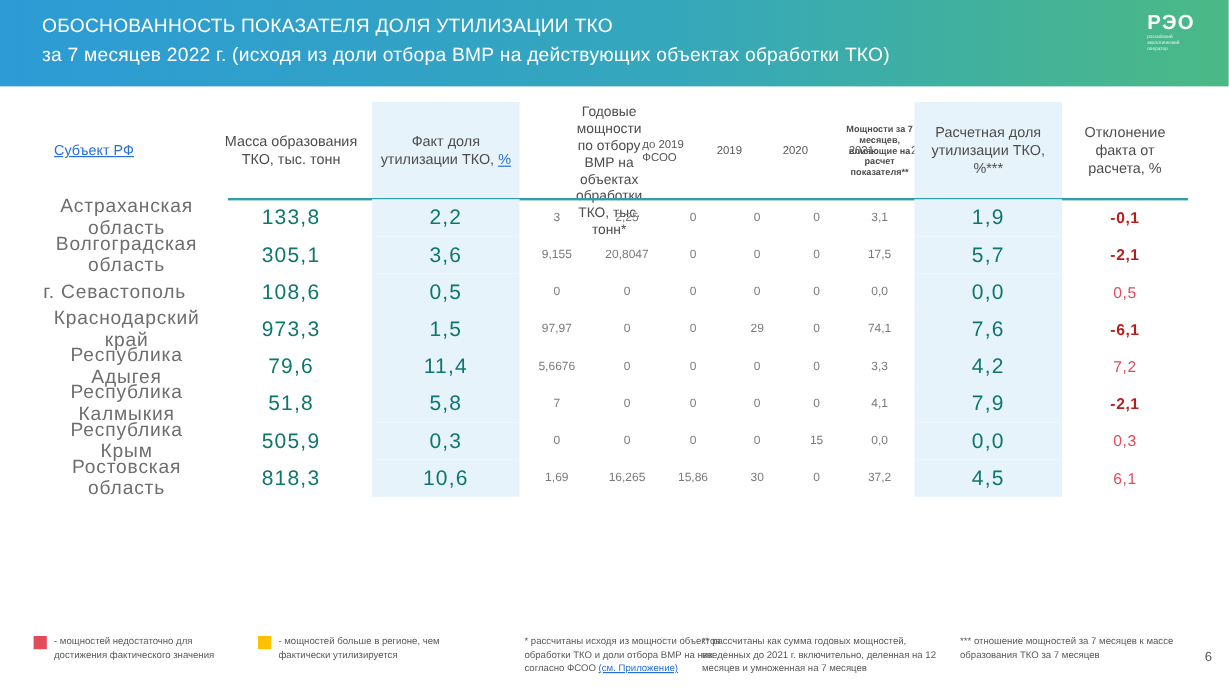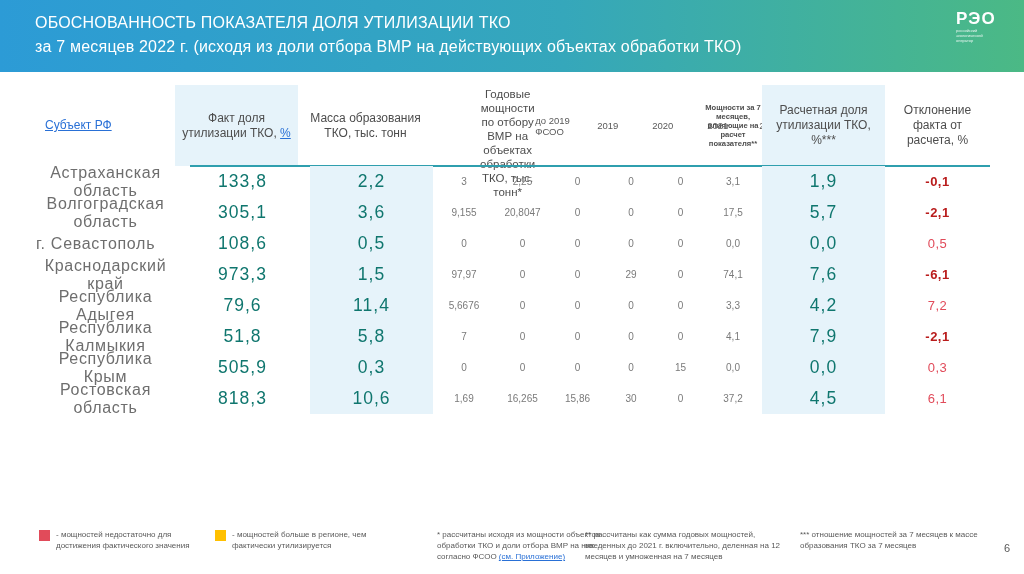--- a/index.html
+++ b/index.html
@@ -84,26 +84,26 @@
       <div class="logo-main">РЭО</div>
       <div class="logo-sub">российский экологический оператор</div>
     </div>
   </div>
 
   <div class="table">
     <div class="thead">
       <div class="hcell left c-subject">
         <span class="link">Субъект РФ</span>
       </div>
+      <div class="hcell c-mass">Масса образования ТКО, тыс. тонн</div>
       <div class="hcell c-fact bg">
         <span>
           <span>Факт доля утилизации ТКО, </span><span class="link">%</span>
         </span>
       </div>
-      <div class="hcell c-mass">Масса образования ТКО, тыс. тонн</div>
       <div class="c-ygroup">
         <div class="ygroup-inner">
           <div class="ygroup-title">Годовые мощности по отбору ВМР на объектах обработки ТКО, тыс. тонн*</div>
           <div class="yrow">
             <div class="ycell c-y0">до 2019 ФСОО</div>
             <div class="ycell c-y1">2019</div>
             <div class="ycell c-y2">2020</div>
             <div class="ycell c-y3">2021</div>
             <div class="ycell c-y4">2022</div>
           </div>
@@ -218,21 +218,21 @@
           <div class="cell t-small c-y3">30</div>
           <div class="cell t-small c-y4">0</div>
           <div class="cell t-small c-p7">37,2</div>
           <div class="cell t-big c-calc bg">4,5</div>
           <div class="cell t-dev c-dev dev-red">6,1</div>
         </div>
       </div>
   </div>
 
   <div class="footer">
-    <div class="legend-item" style="left:39px; top:5px;">
+    <div class="legend-item" style="left:28px; top:5px;">
       <div class="legend-sq" style="background: rgb(225, 75, 90);"></div>
       <div class="legend-text">- мощностей недостаточно для достижения фактического значения</div>
     </div>
     <div class="legend-item" style="left:215px; top:5px;">
       <div class="legend-sq" style="background: rgb(255, 192, 0);"></div>
       <div class="legend-text">- мощностей больше в регионе, чем фактически утилизируется</div>
     </div>
     <div class="fn" style="left:400px; top:5px; width:168px;margin-left:37px;">
       <span>* рассчитаны исходя из мощности объектов обработки ТКО и доли отбора ВМР на них согласно ФСОО </span><span class="link">(см. Приложение)</span>
     </div>

